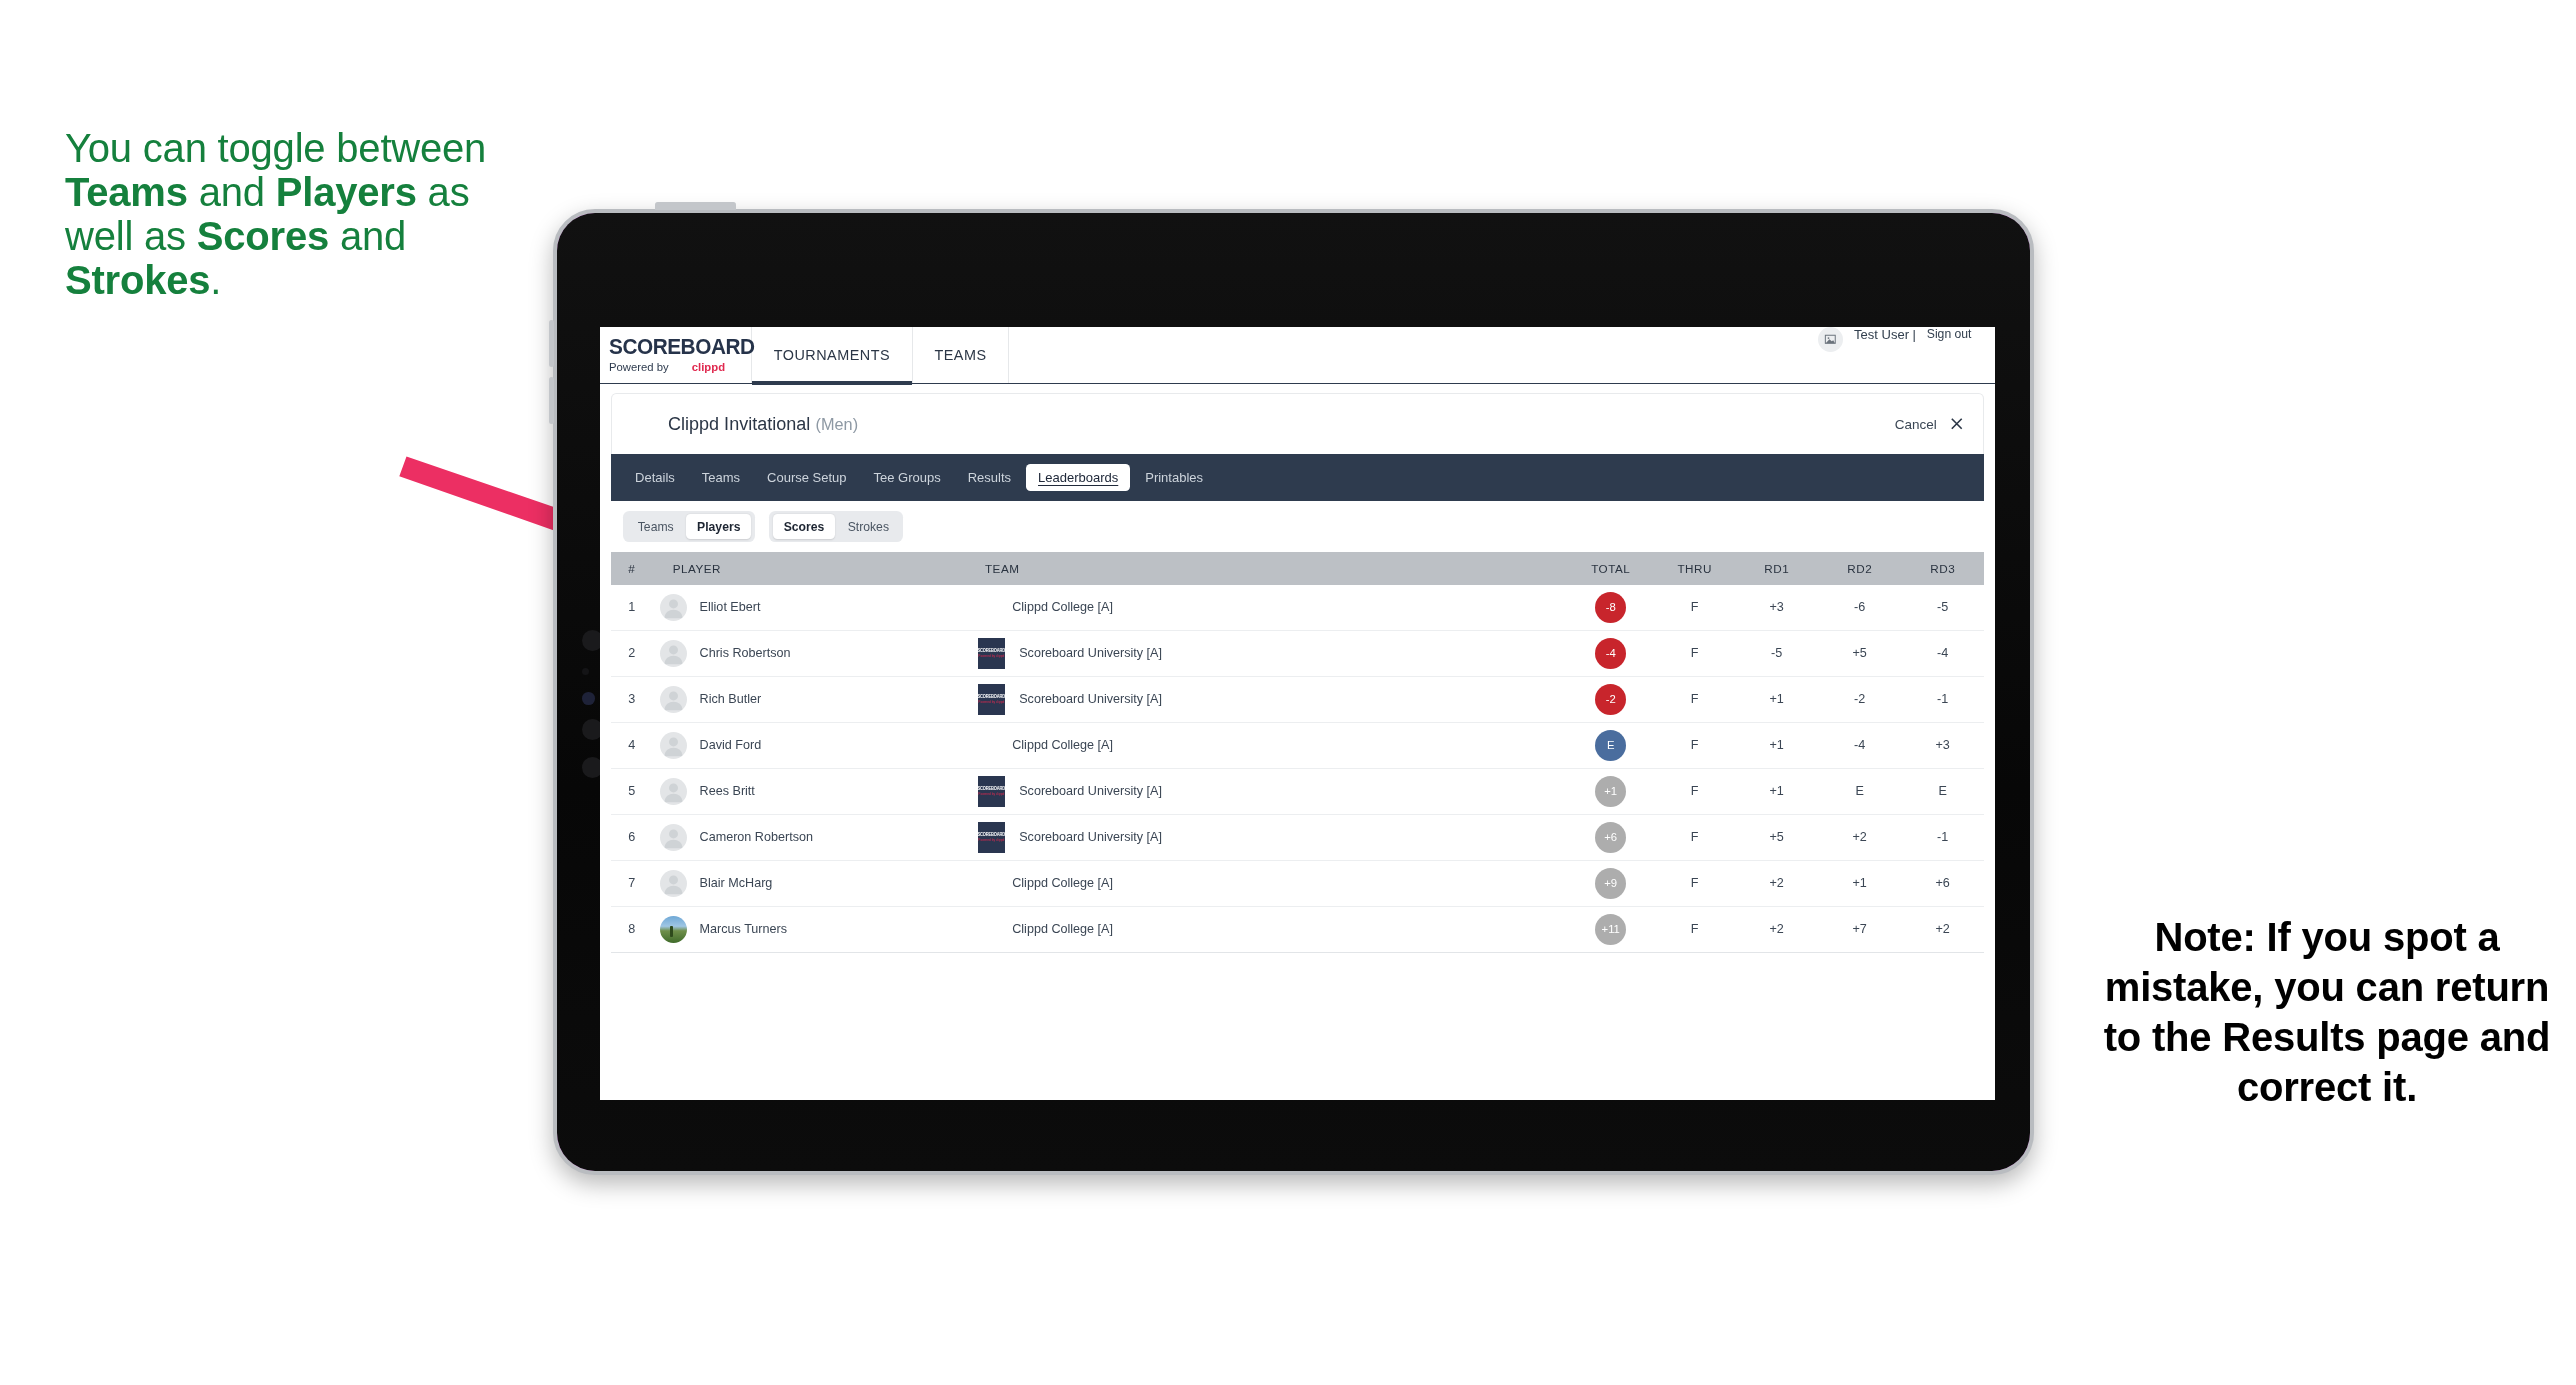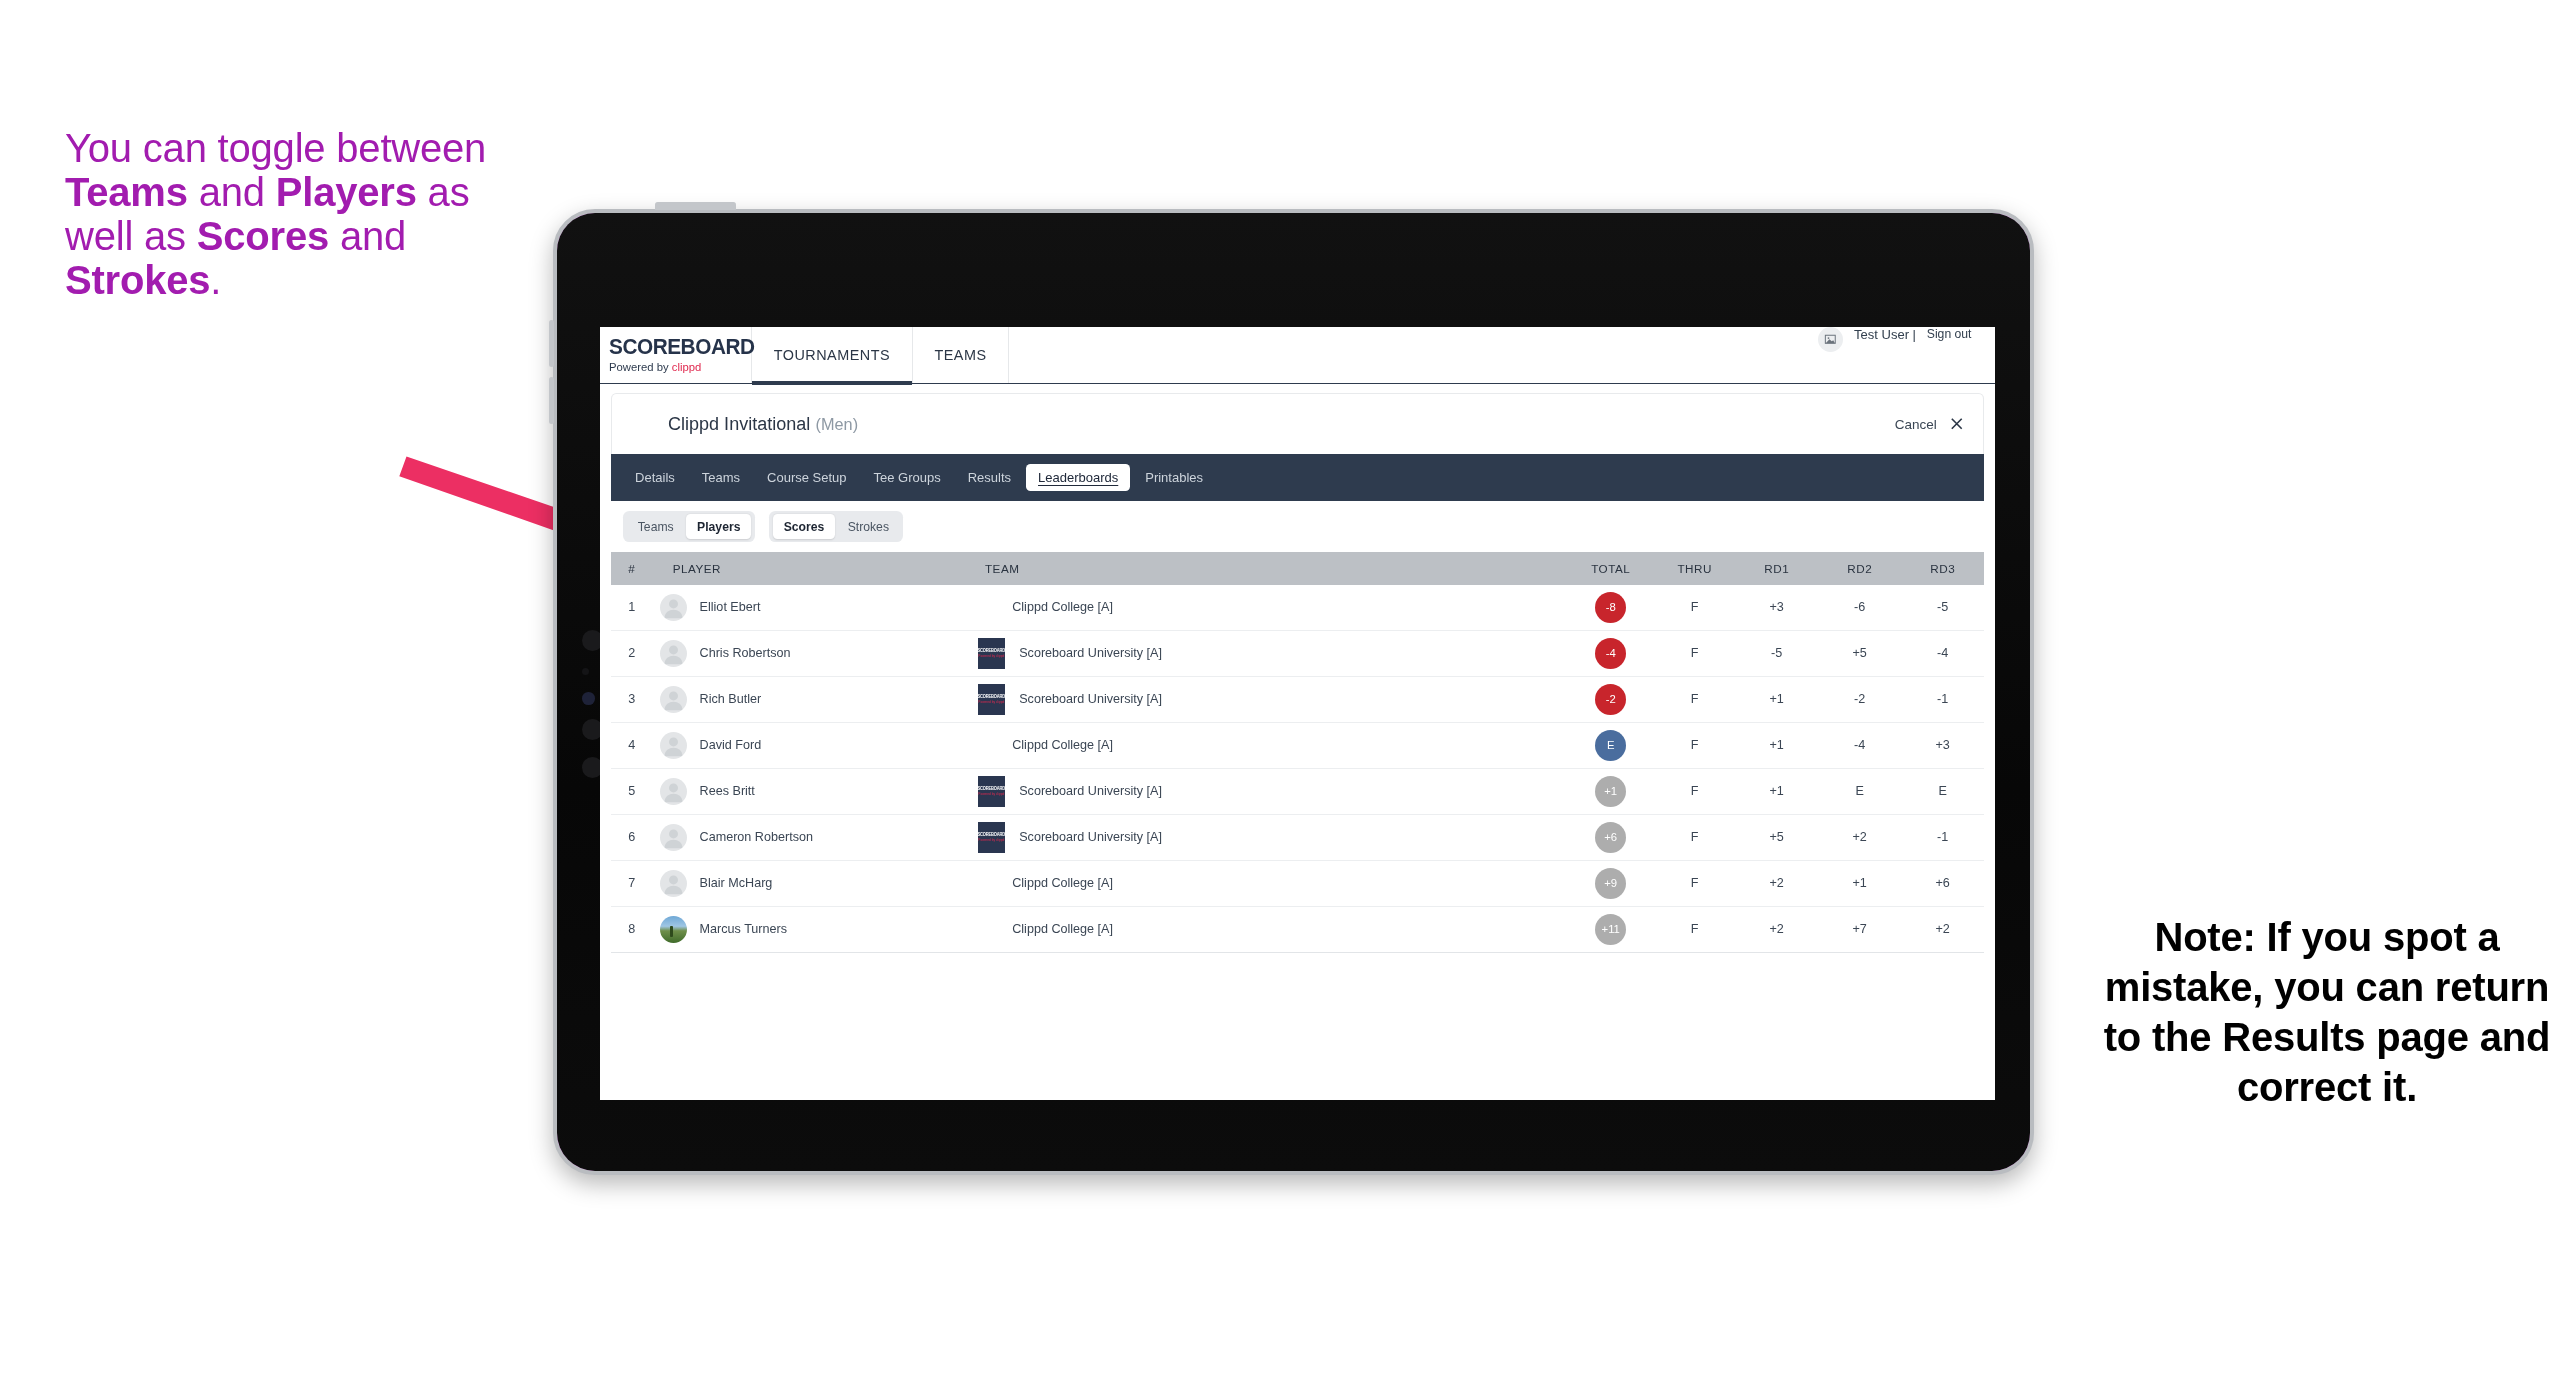--- a/index.html
+++ b/index.html
@@ -7,21 +7,21 @@
     width: 2576px; height: 1386px;
     background: #ffffff;
     font-family: "Liberation Sans", sans-serif;
     overflow: hidden;
   }
   #stage { position: relative; width: 2576px; height: 1386px; background:#fff; }
 
   
   .anno-left {
     position: absolute; left: 65px; top: 126px; width: 470px;
-    font-size: 40px; line-height: 1.10; color: #a21caf;
+    font-size: 40px; line-height: 1.10; color: #15803d;
     letter-spacing: -0.2px;
   }
   .anno-left b { font-weight: 700; }
 
   
   .anno-right {
     position: absolute; left: 2081px; top: 912px; width: 492px;
     font-size: 40px; line-height: 1.25; color: #000; font-weight: 700;
     letter-spacing: -0.2px;
     text-align: center;
@@ -79,21 +79,21 @@
   .brand {
     width:152px; display:flex; flex-direction:column; justify-content:center;
     padding-left:9px; border-right:0.9px solid #e6e8ea;
   }
   .brand-title {
     font-size:22.6px; font-weight:700; color:#26334a; letter-spacing:-0.5px;
     font-family:"Liberation Sans", sans-serif; line-height:1;
     transform: scaleX(0.92); transform-origin:left center;
   }
   .brand-sub { font-size:11.3px; color:#2e3b4e; margin-top:3.6px; line-height:1; }
-  .brand-sub .pink { color:#e0294f; font-weight:400; }
+  .brand-sub .pink { color:#e0294f; font-weight:700;margin-left:20px; }
 
   .topnav-item {
     display:flex; align-items:center; padding:0 21.7px;
     font-size:14.4px; color:#2b3646; letter-spacing:0.5px;
     border-right:0.9px solid #e6e8ea;
     position:relative;
   }
   .topnav-item.active::after{
     content:""; position:absolute; left:0; right:0; bottom:-1.8px; height:3.6px;
     background:#2e3b4e;

